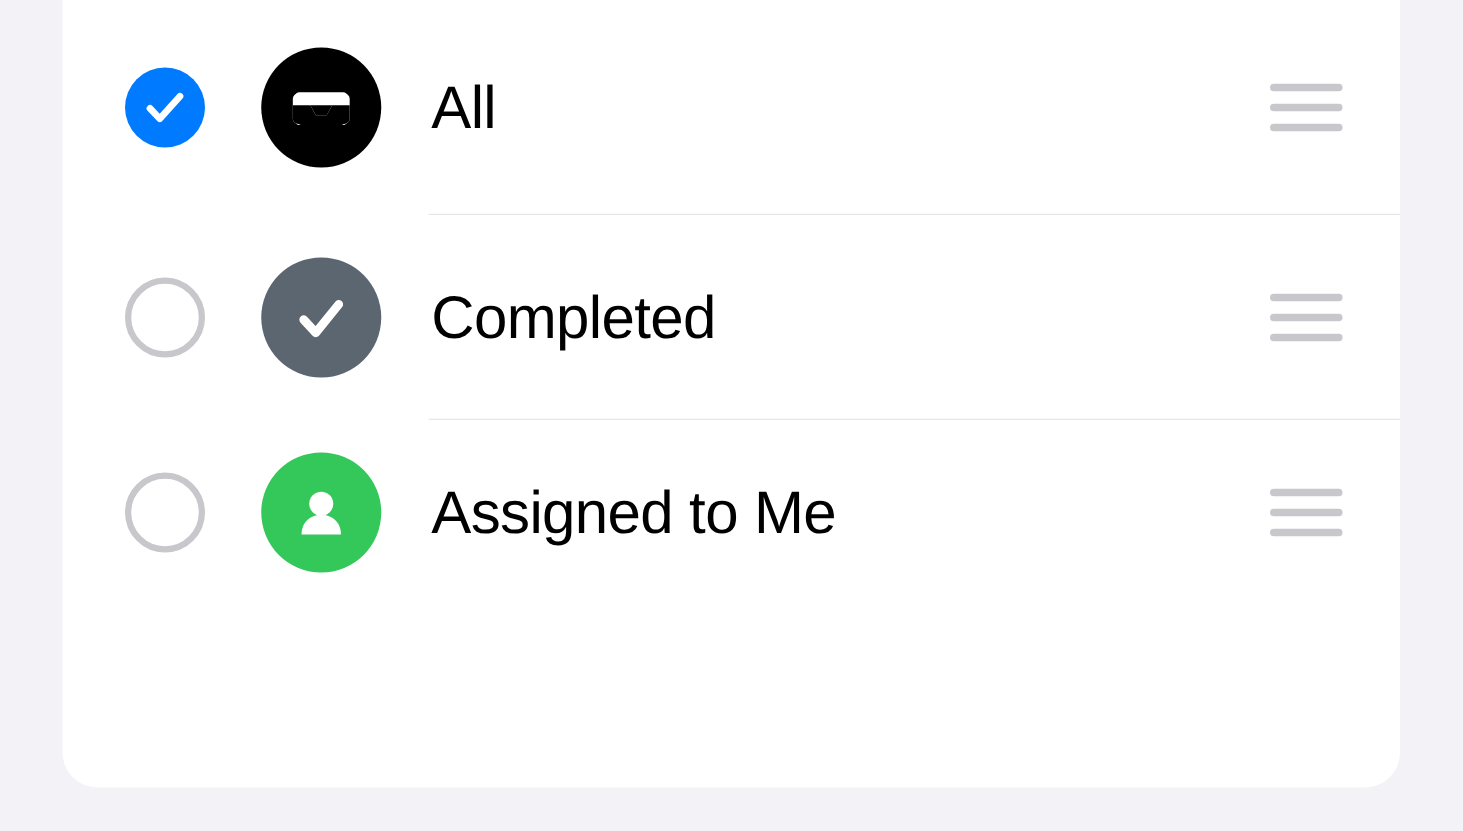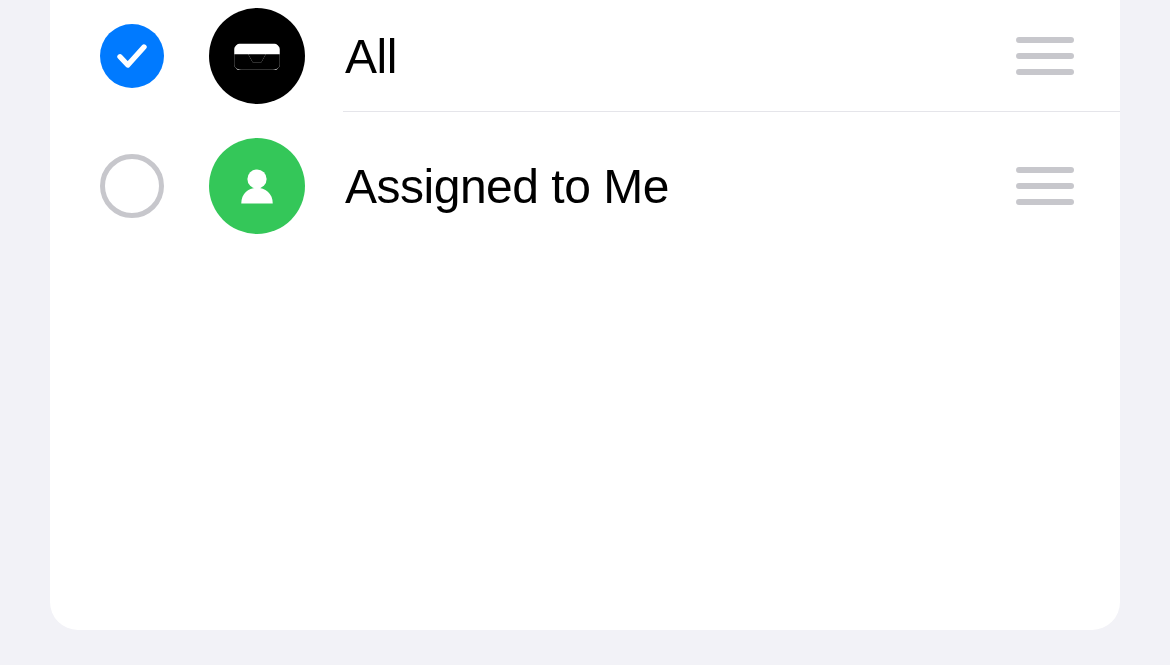--- a/index.html
+++ b/index.html
@@ -22,21 +22,21 @@
       overflow: hidden;
     }
     .row {
       position: relative;
       display: flex;
       align-items: center;
       height: 164px;
       padding-left: 50px;
       padding-right: 46px;
     }
-    .row:first-child { height: 112px; }
+    .row:first-child { height: 172px; }
     .row:last-child  { height: 148px; }
     .checkbox {
       width: 64px;
       height: 64px;
       flex: 0 0 64px;
       border-radius: 50%;
       display: flex;
       align-items: center;
       justify-content: center;
       margin-right: 45px;
@@ -115,20 +115,35 @@
     <div class="label">All</div>
     <div class="handle">
       <span></span>
         <span></span>
         <span></span>
     </div>
     <div class="divider"></div>
   </div>
 
 
+  <div class="row">
+    <div class="checkbox unchecked"></div>
+    <div class="badge" style="background:#5b6670">
+      <svg width="56" height="56" viewBox="0 0 64 64">
+        <path d="M16 34 L27 46 L48 20" stroke="#ffffff" stroke-width="8" fill="none" stroke-linecap="round" stroke-linejoin="round"></path>
+      </svg>
+    </div>
+    <div class="label">Completed</div>
+    <div class="handle">
+      <span></span>
+        <span></span>
+        <span></span>
+    </div>
+    <div class="divider"></div>
+  </div>
 
   <div class="row">
     <div class="checkbox unchecked"></div>
     <div class="badge" style="background:#34c759">
       <svg width="56" height="56" viewBox="0 0 64 64">
         <circle cx="32" cy="24" r="11" fill="#ffffff"></circle>
         <path d="M14 52 c 0 -12 9 -18 18 -18 s 18 6 18 18 z" fill="#ffffff"></path>
       </svg>
     </div>
     <div class="label">Assigned to Me</div>

